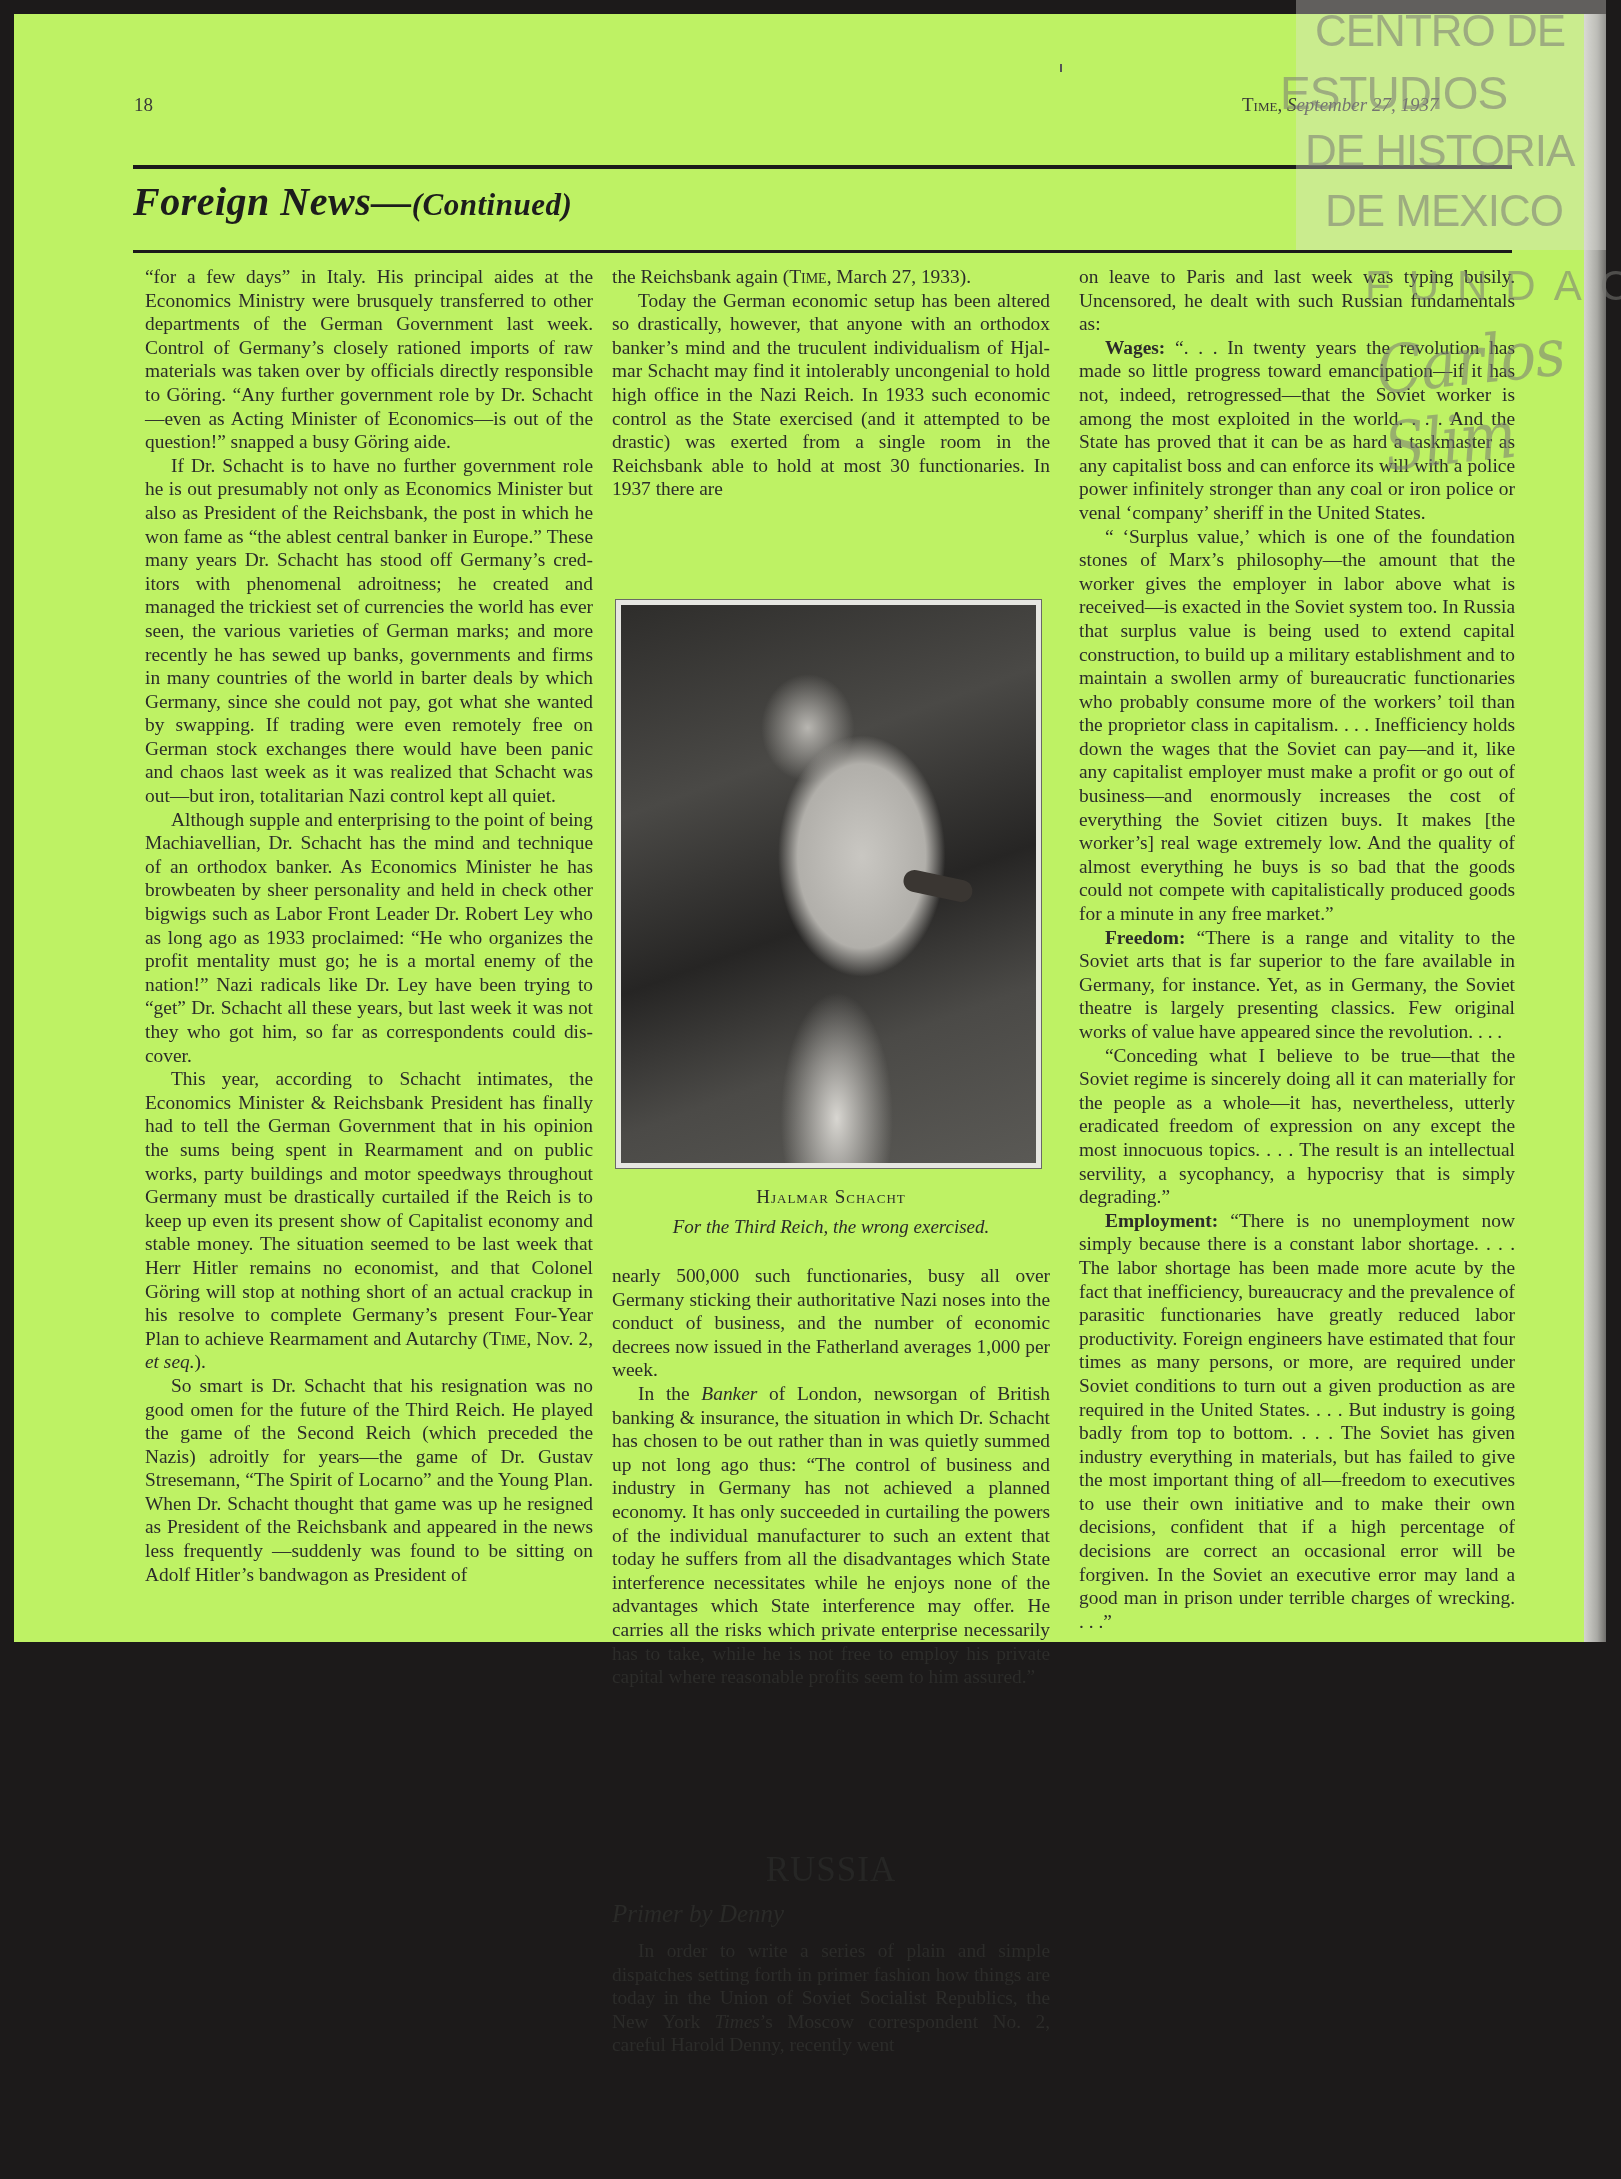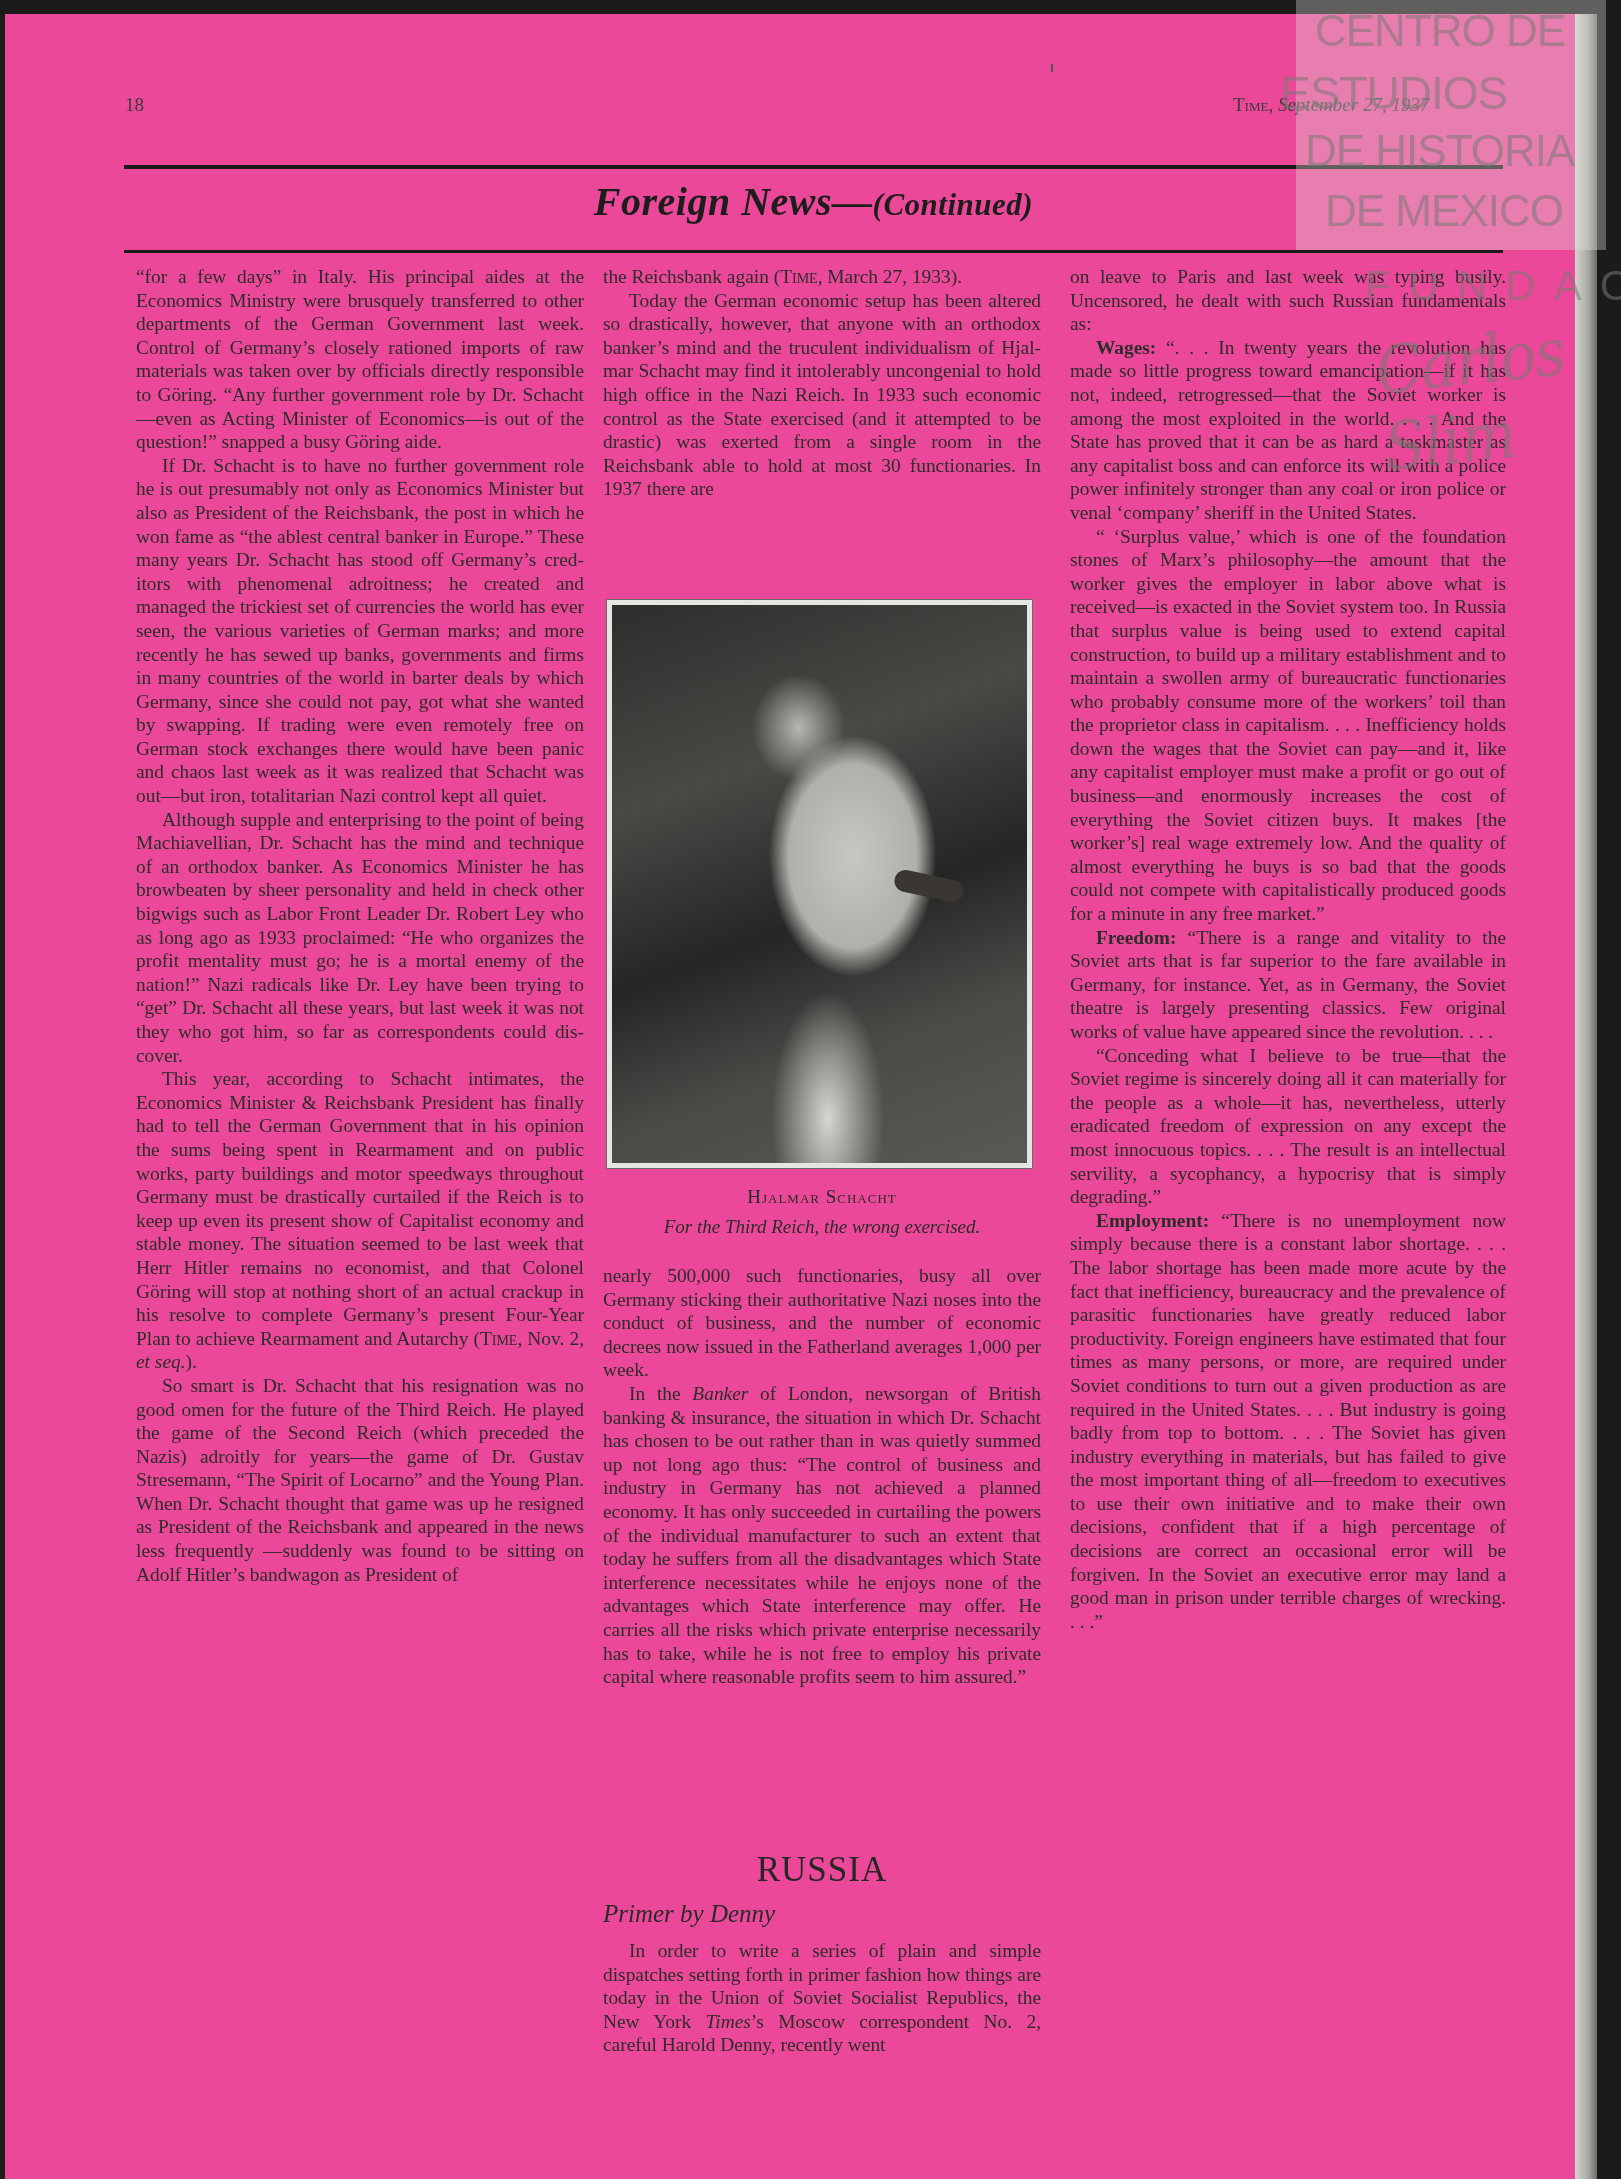--- a/index.html
+++ b/index.html
@@ -2,40 +2,40 @@
 <html><head>
 <meta charset="utf-8">
 <style>
   html, body { margin:0; padding:0; }
   body {
     width:1621px; height:2179px; position:relative; overflow:hidden;
     background:#1c1a1a;
     font-family:"Liberation Serif","DejaVu Serif",serif;
   }
   .page {
-    position:absolute; left:5px; top:14px; width:1592px; height:2166px;
-    background:#ec4899;
+    position:absolute; left:14px; top:14px; width:1592px; height:1628px;
+    background:#bef264;
     color:#2c2c2a;
   }
   .spine {
     position:absolute; right:0; top:0; width:22px; height:100%;
     background:linear-gradient(90deg,#d4d4cf,#a9a9a4 60%,#6e6d6a);
   }
   .folio {
     position:absolute; top:80px; font-size:19px; color:#3a3a38;
   }
   .folio.left { left:120px; }
   .folio.right { left:1228px; font-size:19px; }
   .folio.right .sc { font-variant:small-caps; }
   .folio.right .it { font-style:italic; }
   .rule { position:absolute; left:119px; width:1379px; background:#1b1b1a; }
   .rule.top { top:151px; height:4px; }
   .rule.bottom { top:236px; height:3px; }
   .section-title {
-    position:absolute; top:164px; left:119px; width:1379px; text-align:center;
+    position:absolute; top:164px; left:119px; width:1379px; 
     font-style:italic; font-weight:bold; font-size:40px; color:#1d1d1c;
     letter-spacing:0.5px;
   }
   .section-title .cont { font-size:31px; }
 
   .col { position:absolute; top:251px; width:448px; font-size:19.4px; line-height:23.6px; text-align:justify; hyphens:manual; }
   .col p { margin:0; text-indent:26px; }
   .col p.noindent { text-indent:0; }
   .col1 { left:131px; }
   .col2 { left:598px; width:438px; }

